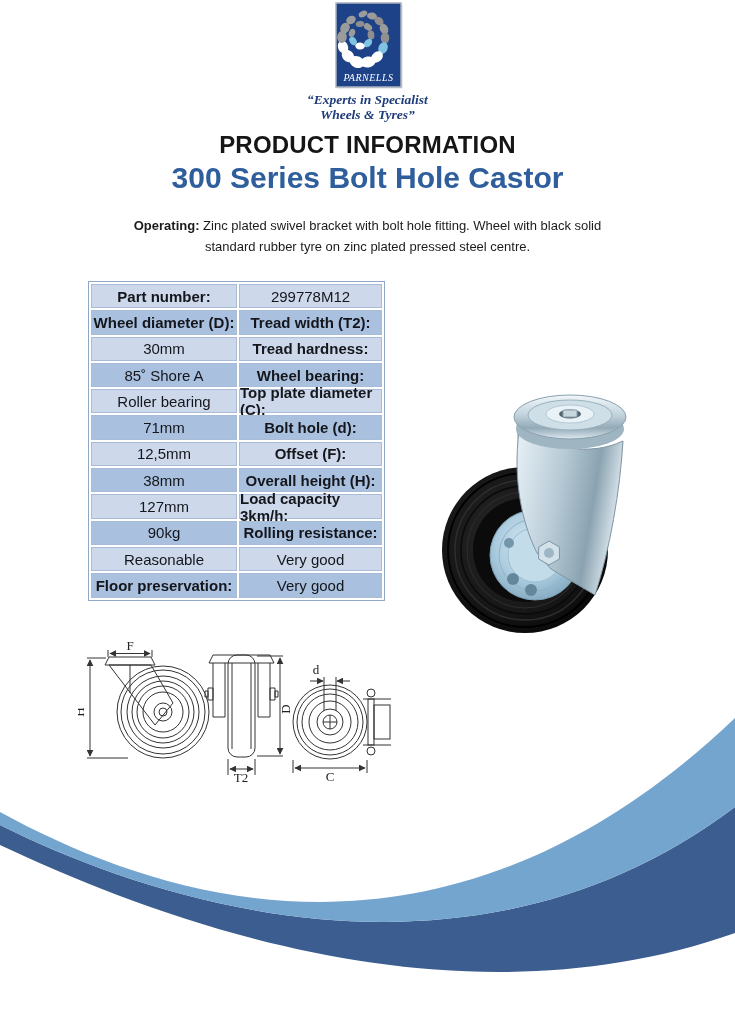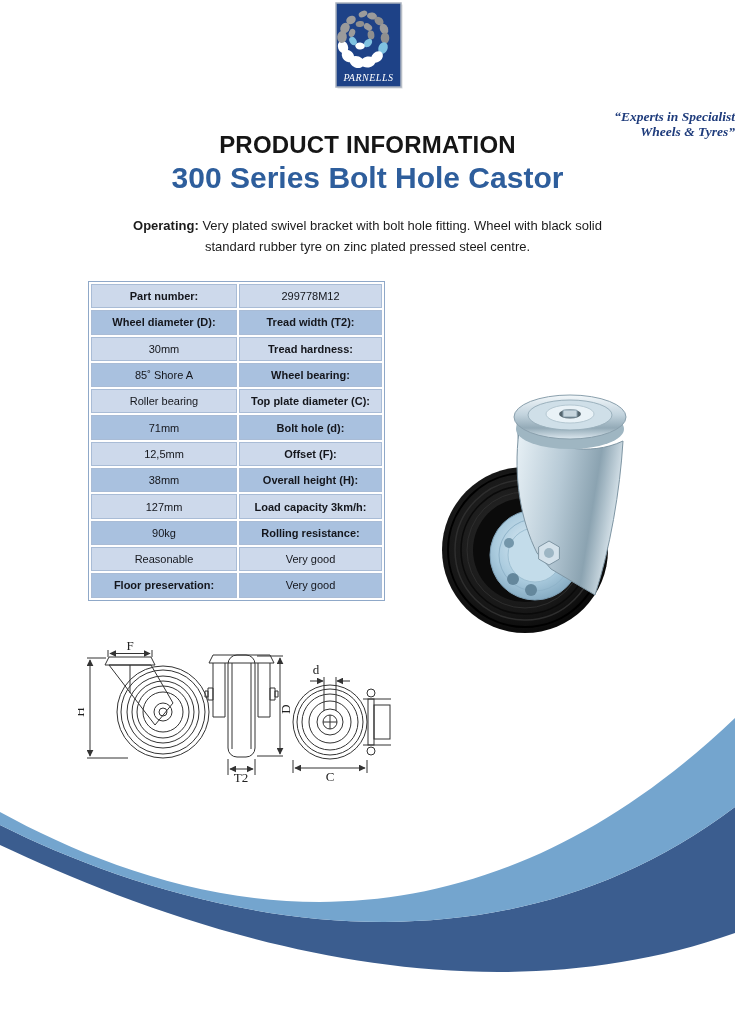--- a/index.html
+++ b/index.html
@@ -3,36 +3,36 @@
 <meta charset="utf-8">
 <style>
   * { margin:0; padding:0; box-sizing:border-box; }
   html,body { background:#fff; }
   body { width:735px; height:1024px; font-family:"Liberation Sans", sans-serif; overflow:hidden; }
   .page { position:relative; width:735px; height:1024px; background:#fff; overflow:hidden;padding-left:26px; }
 
   
   .logo-wrap { position:absolute; top:2px; left:0; width:100%; text-align:center; }
   .logo-svg { display:block; margin:0 auto; }
-  .tagline { margin-top:19px; font-family:"Liberation Serif", serif; font-style:italic; font-weight:bold;
-             font-size:13.5px; line-height:15px; color:#1F3C7C;text-align:right; }
+  .tagline { margin-top:2px; font-family:"Liberation Serif", serif; font-style:italic; font-weight:bold;
+             font-size:13.5px; line-height:15px; color:#1F3C7C; }
 
   .page-title { position:absolute; top:131px; left:0; width:100%; text-align:center;
                 font-size:24px; font-weight:bold; color:#161616; letter-spacing:0.2px; }
   .page-subtitle { position:absolute; top:161px; left:0; width:100%; text-align:center;
                    font-size:30px; font-weight:bold; color:#2E5E9C; }
   .material-note { position:absolute; top:215px; left:70px; width:595px; text-align:center;
                    font-size:13px; line-height:21px; color:#1b1b1b; }
 
   
   .spec-table { position:absolute; left:88px; top:281px; width:297px;
                 background:#fff; border:1px solid #8FA8C8; padding:2px;
                 display:grid; grid-template-columns:146px 1fr; gap:2px; grid-auto-rows:24.3px; }
   .spec-cell { display:flex; align-items:center; justify-content:center;
-               font-size:11px; color:#14161c; border:1px solid #A9BCD6; }
+               font-size:15px; color:#14161c; border:1px solid #A9BCD6; }
   .spec-label { font-weight:bold; }
   .spec-table .spec-cell:nth-child(4n+1), .spec-table .spec-cell:nth-child(4n+2) { background:#CDD9EB; }
   .spec-table .spec-cell:nth-child(4n+3), .spec-table .spec-cell:nth-child(4n+4) { background:#A9C1DF; }
 
   .photo-svg { position:absolute; left:433px; top:383px; }
   .drawings-svg { position:absolute; left:78px; top:641px; }
   .swoosh-svg { position:absolute; left:0; top:700px; pointer-events:none; }
 
   .dim-label { font-family:"Liberation Serif", serif; font-size:13px; fill:#222; }
   .drw { stroke:#333; fill:none; stroke-width:1; }
@@ -75,21 +75,21 @@
       <span>“Experts in Specialist</span><br>
       <span>Wheels &amp; Tyres”</span>
     </div>
   </div>
 
   <div class="page-title">PRODUCT INFORMATION</div>
   <div class="page-subtitle">300 Series Bolt Hole Castor</div>
 
   <p class="material-note">
     <strong>Operating:</strong>
-    <span>Very plated swivel bracket with bolt hole fitting. Wheel with black solid</span><br>
+    <span>Zinc plated swivel bracket with bolt hole fitting. Wheel with black solid</span><br>
     <span>standard rubber tyre on zinc plated pressed steel centre.</span>
   </p>
 
   <div class="spec-table">
     <div class="spec-cell spec-label">Part number:</div>
     <div class="spec-cell spec-value">299778M12</div>
 
     <div class="spec-cell spec-label">Wheel diameter (D):</div>
 
     <div class="spec-cell spec-label">Tread width (T2):</div>

